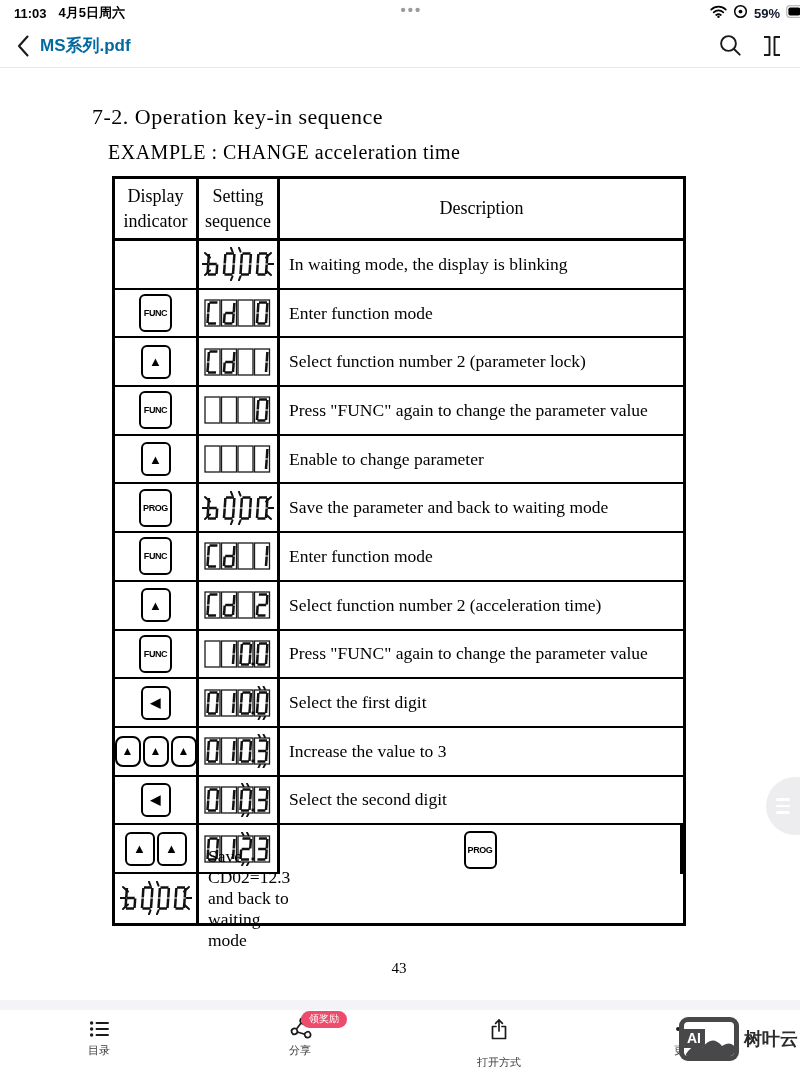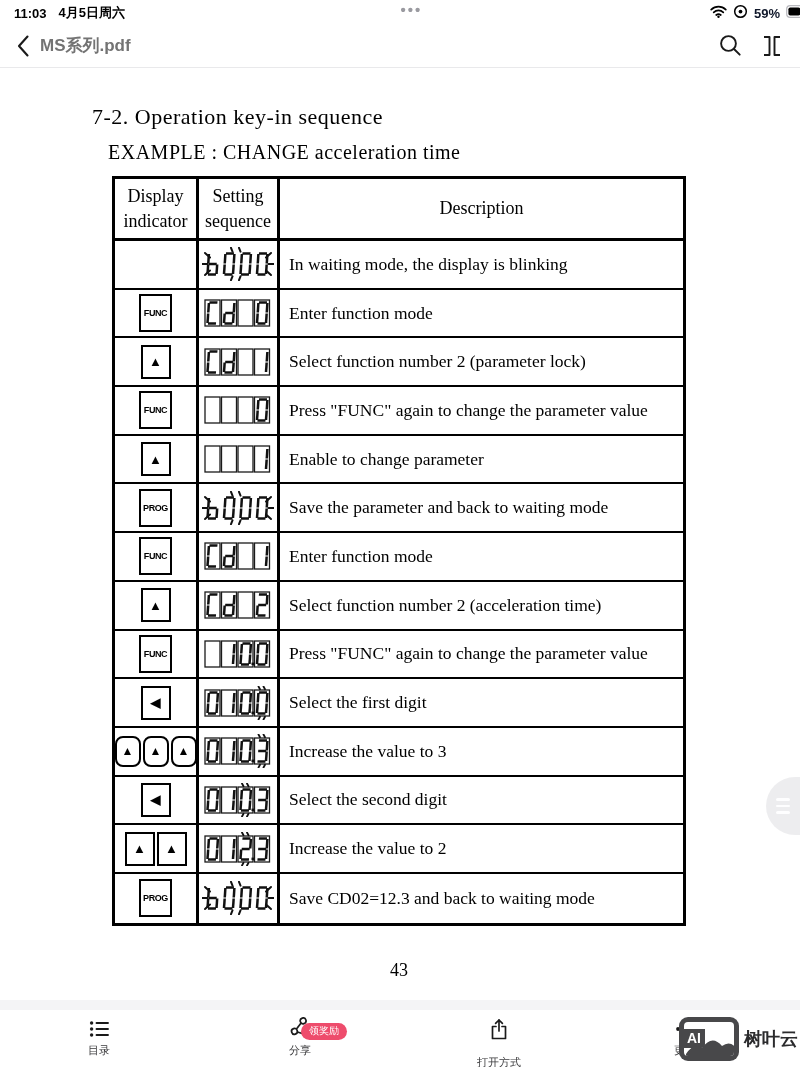--- a/index.html
+++ b/index.html
@@ -13,21 +13,21 @@
   .sb-date{font-weight:600;}
   .sb-dots{position:absolute;left:0;right:0;top:1px;text-align:center;color:#9a9aa0;
            font-size:15px;font-weight:700;letter-spacing:2px;}
   .sb-right{position:absolute;right:10px;top:4px;display:flex;gap:6px;align-items:center;
             font-size:13px;font-weight:600;color:#0f172a;}
 
   
   .nav-bar{position:absolute;top:24px;left:0;width:100%;height:43px;background:#fff;
            border-bottom:1px solid #e9e9eb;display:flex;align-items:center;}
   .nav-back{margin-left:10px;width:26px;height:28px;display:flex;align-items:center;justify-content:center;}
-  .nav-title{font-size:17px;font-weight:600;color:#737373;margin-left:4px;}
+  .nav-title{font-size:17px;font-weight:600;color:#0369a1;margin-left:4px;}
   .nav-right{position:absolute;right:14px;top:0;height:43px;display:flex;align-items:center;gap:14px;}
   .nav-icon{width:28px;height:28px;display:flex;align-items:center;justify-content:center;}
 
   
   .content{position:absolute;top:68px;left:0;width:800px;height:932px;background:#fff;}
   .doc-title{font-family:"Liberation Serif",serif;font-size:22px;color:#000;
              margin:36px 0 0 92px;letter-spacing:0.5px;}
   .doc-example{font-family:"Liberation Serif",serif;font-size:20px;color:#000;
                margin:11px 0 12px 108px;letter-spacing:0.5px;}
   .op-table{margin-left:112px;width:574px;border:3px solid #000;box-sizing:border-box;
@@ -35,42 +35,42 @@
   .cell{box-sizing:border-box;border-right:3px solid #000;border-bottom:2.5px solid #000;
         display:flex;align-items:center;justify-content:center;}
   .cell.c3{border-right:none;justify-content:flex-start;padding-left:9px;
            font-family:"Liberation Serif",serif;font-size:17.5px;color:#000;}
   .cell.hd{height:62px;border-bottom:3px solid #000;justify-content:center;text-align:center;
            font-family:"Liberation Serif",serif;font-size:18px;line-height:1.35;color:#000;
            padding-left:0;}
   .cell.bd{height:48.7px;}
   .row-last{border-bottom:none !important;}
   .keys{display:flex;gap:2px;align-items:center;justify-content:center;}
-  .key{box-sizing:border-box;border:2px solid #000;border-radius:0;background:#fff;color:#000;
+  .key{box-sizing:border-box;border:2px solid #000;border-radius:6px;background:#fff;color:#000;
        display:flex;align-items:center;justify-content:center;font-weight:700;}
   .key.word{width:33px;height:38px;font-size:9px;letter-spacing:-0.4px;}
   .key.arrow{width:30px;height:34px;font-size:13px;}
   .key.arrow.small{width:26px;height:31px;font-size:12px;border-radius:8px;}
   .page-num{width:574px;margin-left:112px;margin-top:34px;text-align:center;
-            font-family:"Liberation Serif",serif;font-size:18px;color:#000;}
+            font-family:"Liberation Serif",serif;font-size:15px;color:#000;}
 
   
   .float-menu{position:absolute;right:0;top:777px;width:34px;height:58px;
               border-radius:29px 0 0 29px;background:rgba(130,130,140,0.14);
               display:flex;flex-direction:column;gap:4px;align-items:center;justify-content:center;}
   .float-menu span{display:block;width:14px;height:2.6px;border-radius:2px;background:rgba(255,255,255,0.95);}
 
   
   .page-edge{position:absolute;bottom:57px;left:0;width:100%;height:10px;background:#f4f4f6;}
   .toolbar{position:absolute;bottom:0;left:0;width:100%;height:57px;background:#fff;}
   .tb-item{position:absolute;top:7px;width:90px;display:flex;flex-direction:column;
            align-items:center;gap:2px;}
   .tb-label{font-size:11px;color:#3a3a3c;}
   .badge{position:absolute;top:-6px;left:46px;background:#ee4c6c;color:#fff;font-size:10px;
-         line-height:1;padding:3px 8px 4px;border-radius:10px;white-space:nowrap;margin-top:12px;}
+         line-height:1;padding:3px 8px 4px;border-radius:10px;white-space:nowrap;}
   .watermark{position:absolute;right:2px;bottom:6px;display:flex;align-items:center;gap:5px;z-index:5;}
   .wm-logo{position:relative;width:60px;height:44px;background:#48484a;border-radius:9px;}
   .wm-inner{position:absolute;inset:5px;background:#fff;border-radius:4px;overflow:hidden;}
   .wm-ai{position:absolute;top:7px;left:0;background:#48484a;color:#fff;font-weight:800;
          font-size:14px;line-height:1;padding:2px 4px 3px 3px;border-bottom-right-radius:4px;}
   .wm-text{font-size:18px;font-weight:700;color:#2b2b2d;}
 </style>
 </head>
 <body>
 
@@ -567,21 +567,20 @@
               <line x1="56" y1="27.5" x2="64" y2="27.5" stroke="#111" stroke-width="2.5"></line>
               <line x1="56" y1="17" x2="64" y2="17" stroke="#111" stroke-width="2.5"></line>
             </g>
             <rect x="49.5" y="25.6" width="2.6" height="2.6" fill="#111"></rect>
             <line x1="40" y1="0.5" x2="41.5" y2="3.2" stroke="#111" stroke-width="1.8" stroke-linecap="round"></line>
             <line x1="45" y1="0.5" x2="46.5" y2="3.2" stroke="#111" stroke-width="1.8" stroke-linecap="round"></line>
             <line x1="40" y1="33.5" x2="41.5" y2="30.8" stroke="#111" stroke-width="1.8" stroke-linecap="round"></line>
             <line x1="45" y1="33.5" x2="46.5" y2="30.8" stroke="#111" stroke-width="1.8" stroke-linecap="round"></line>
           </svg>
         </div>
-        <div class="cell bd c3">Increase the value to 2</div>
         <div class="cell bd c1 row-last">
           <div class="keys">
             <span class="key word">PROG</span>
           </div>
         </div>
         <div class="cell bd c2 row-last">
           <svg width="72" height="34" viewBox="0 0 72 34" fill="none">
             <g transform="translate(1.4 0) skewX(-4)">
               <line x1="15" y1="17.5" x2="15" y2="27" stroke="#111" stroke-width="2.5"></line>
               <line x1="6.5" y1="27.5" x2="14.5" y2="27.5" stroke="#111" stroke-width="2.5"></line>

